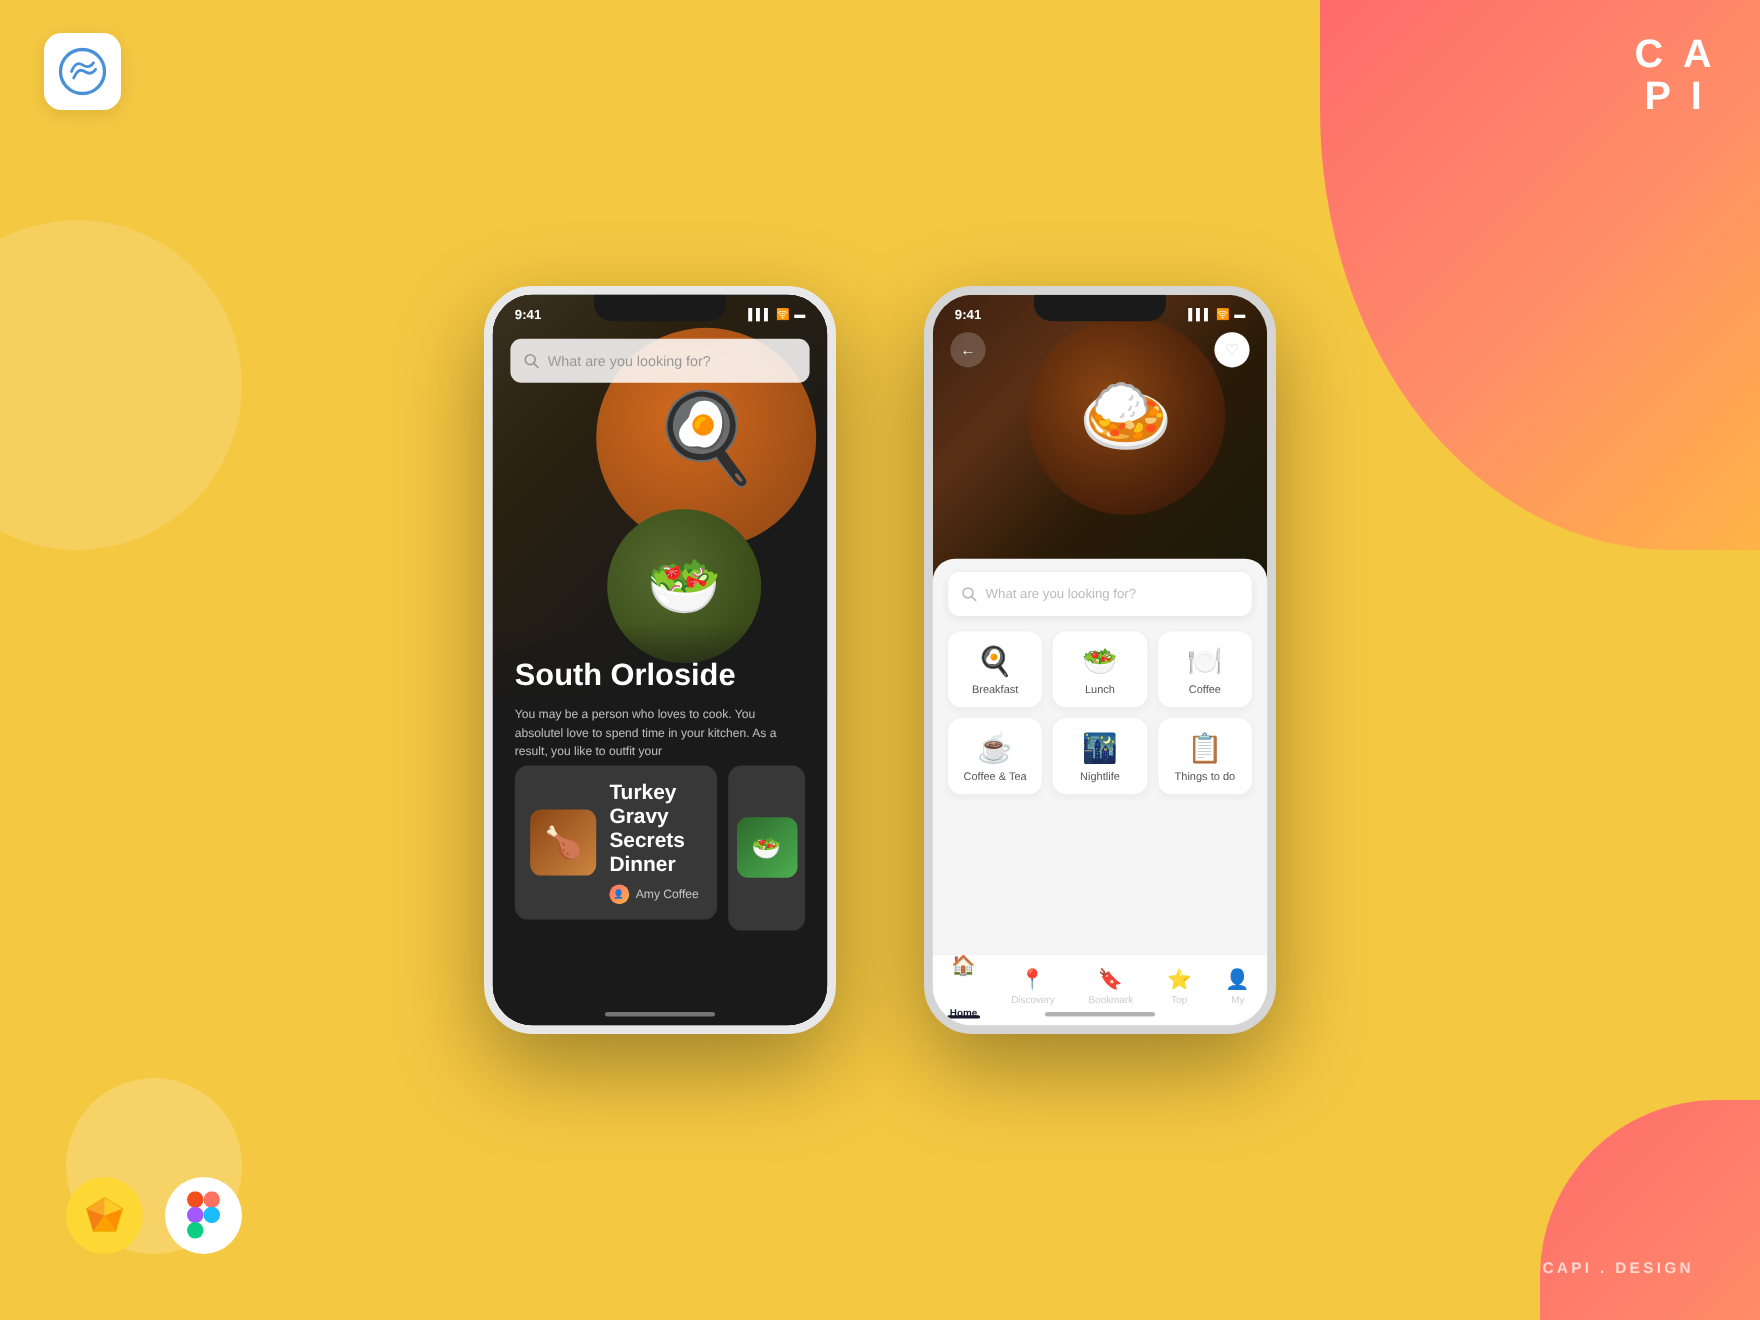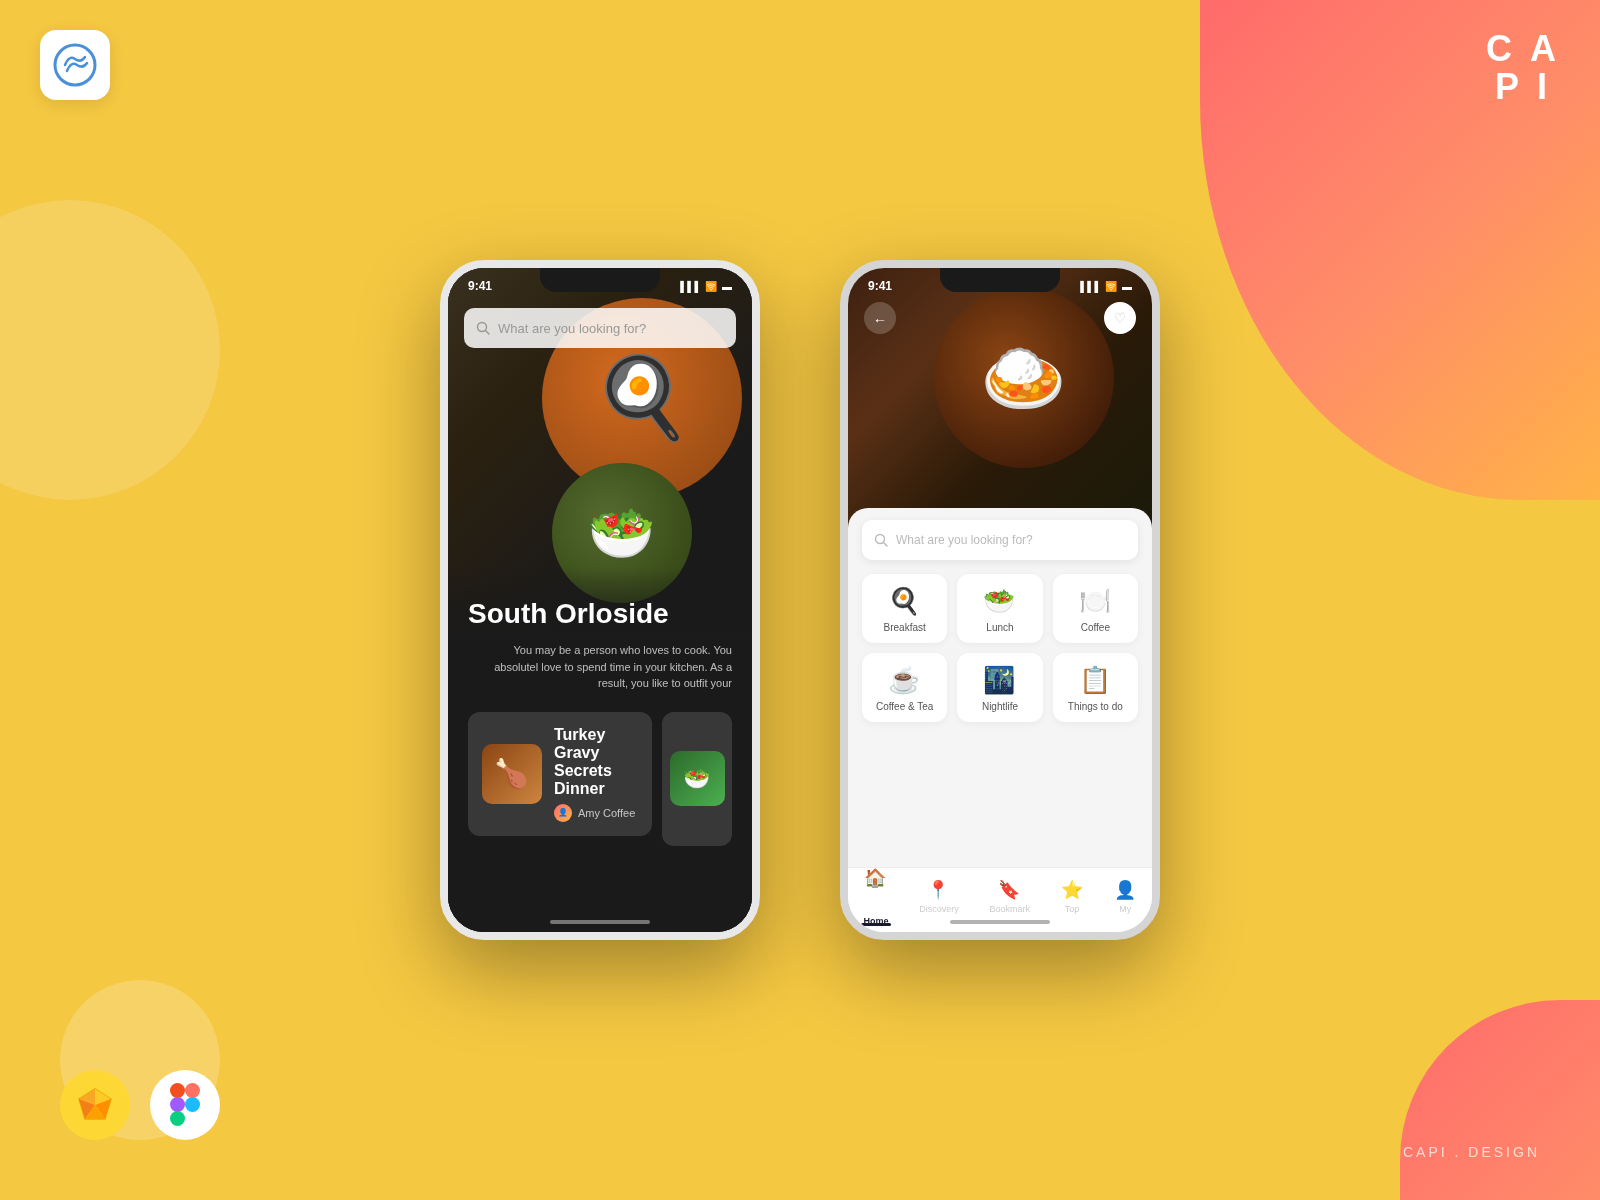--- a/index.html
+++ b/index.html
@@ -105,21 +105,21 @@
     .figma-logo {
       background: white;
     }
 
     
     .capi-bottom-right {
       position: absolute;
       bottom: 40px;
       right: 60px;
       font-size: 14px;
-      font-weight: 400;
+      font-weight: 700;
       letter-spacing: 3px;
       color: rgba(255,255,255,0.7);
       z-index: 10;
     }
 
     
     .phones-container {
       position: absolute;
       top: 50%;
       left: 50%;
@@ -248,22 +248,21 @@
       font-size: 28px;
       font-weight: 700;
       color: white;
       line-height: 1.2;
       margin-bottom: 12px;
     }
     .phone1-desc {
       font-size: 11px;
       color: rgba(255,255,255,0.7);
       line-height: 1.5;
-      margin-bottom: 20px;
-      text-align: right;
+      margin-bottom: 4px;
     }
 
     
     .recipe-card {
       background: rgba(60,60,60,0.9);
       border-radius: 12px;
       padding: 14px;
       display: flex;
       align-items: center;
       gap: 12px;
@@ -278,21 +277,21 @@
       overflow: hidden;
       display: flex;
       align-items: center;
       justify-content: center;
       font-size: 28px;
     }
     .recipe-info {
       flex: 1;
     }
     .recipe-title {
-      font-size: 16px;
+      font-size: 19px;
       font-weight: 700;
       color: white;
       margin-bottom: 6px;
     }
     .recipe-author {
       font-size: 11px;
       color: rgba(255,255,255,0.7);
       display: flex;
       align-items: center;
       gap: 6px;

